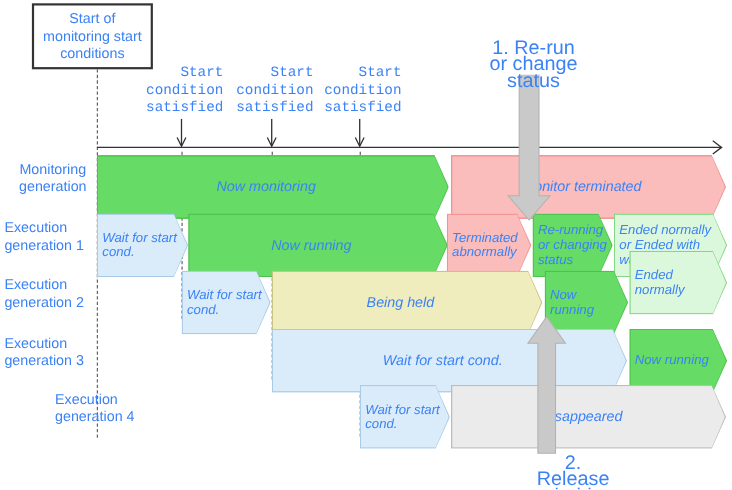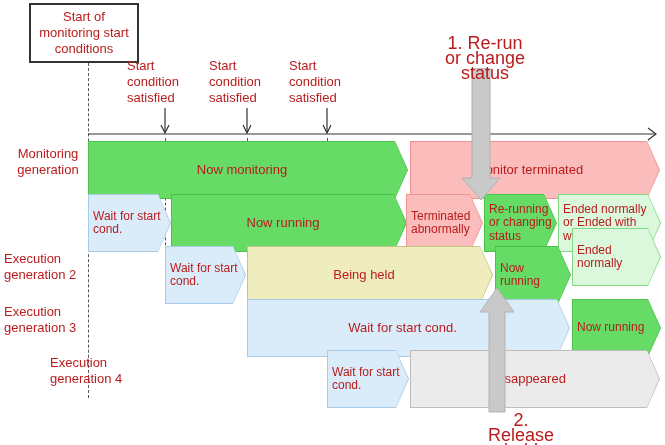--- a/index.html
+++ b/index.html
@@ -1,39 +1,39 @@
 <!DOCTYPE html>
 <html><head>
 <meta charset="utf-8">
 <style>
   html,body { margin:0; padding:0; background:#fff; }
   .canvas { position:relative; width:665px; height:445px; background:#fff;
-            font-family:"Liberation Sans", sans-serif; color:#b91c1c; overflow:hidden; }
+            font-family:"Liberation Sans", sans-serif; color:#3b82f6; overflow:hidden; }
 
   .dash { position:absolute; width:0; border-left:1px dashed #555; z-index:0; }
 
-  .seg { position:absolute; z-index:1; height:58px; }
+  .seg { position:absolute; z-index:1; height:58px;font-style:italic; }
   .seg-bg { position:absolute; inset:0; background:var(--b);
             clip-path:polygon(0 0, calc(100% - 13px) 0, 100% 50%, calc(100% - 13px) 100%, 0 100%); }
   .seg-bg::before { content:""; position:absolute; inset:1px; background:var(--f);
             clip-path:polygon(0 0, calc(100% - 12px) 0, 100% 50%, calc(100% - 12px) 100%, 0 100%); }
   .seg-lbl { position:relative; z-index:1; display:flex; align-items:center; height:100%;
              font-size:13px; line-height:16px; }
   .seg-lbl.center { justify-content:center; text-align:center; padding-right:12px; }
   .seg-lbl.left { padding-left:5px; padding-right:4px; font-size:12px; line-height:13.5px; }
 
   .c-run  { --f:#66db66; --b:#4cc24c; }
   .c-end  { --f:#dcf8dc; --b:#82d882; }
   .c-term { --f:#fbbcbc; --b:#ef9292; }
   .c-wait { --f:#daebfa; --b:#a9cbe8; }
   .c-held { --f:#efecbd; --b:#c9c382; }
   .c-gone { --f:#ebebeb; --b:#bcbcbc; }
 
   .rowlabel { position:absolute; left:4px; width:88px; font-size:13px; line-height:16px; z-index:1; }
-  .marker { position:absolute; width:76px; text-align:left; font-size:13px; line-height:16px; z-index:1; }
+  .marker { position:absolute; width:76px; text-align:right; font-size:13px; line-height:16px; z-index:1;font-family:Liberation Mono, monospace; }
   .note { position:absolute; text-align:center; font-size:18px; line-height:15px; z-index:4; }
   .startbox { position:absolute; left:29px; top:3px; width:110px; height:60px; background:#fff;
               border:2px solid #333; box-sizing:border-box; display:flex; align-items:center;
               justify-content:center; text-align:center; font-size:13px; line-height:16px; z-index:1; }
   .axis, .condarrow { position:absolute; z-index:1; }
   .bigarrow { position:absolute; z-index:3; }
 </style>
 </head>
 <body>
 
@@ -64,20 +64,21 @@
     <line x1="6" y1="0" x2="6" y2="24" stroke="#333" stroke-width="1.2"></line>
     <polyline points="2,17 6,25 10,17" fill="none" stroke="#333" stroke-width="1.2"></polyline>
   </svg>
 
   <svg class="axis" style="left:88px; top:126px;" width="576" height="16">
     <line x1="0" y1="8" x2="568" y2="8" stroke="#333" stroke-width="1.2"></line>
     <polyline points="560,2 568,8 560,14" fill="none" stroke="#333" stroke-width="1.2"></polyline>
   </svg>
 
   <div class="rowlabel" style="top:146px;text-align:center;">Monitoring generation</div>
+  <div class="rowlabel" style="top:199px;">Execution generation 1</div>
   <div class="rowlabel" style="top:251px;">Execution generation 2</div>
   <div class="rowlabel" style="top:304px;">Execution generation 3</div>
   <div class="rowlabel" style="top:355px;margin-left:46px;">Execution generation 4</div>
 
   <div class="seg c-run" style="left:88px; top:141px; width:320px;">
     <div class="seg-bg"></div>
     <div class="seg-lbl center">Now monitoring</div>
   </div>
   <div class="seg c-term" style="left:410px; top:141px; width:250px;">
     <div class="seg-bg"></div>

